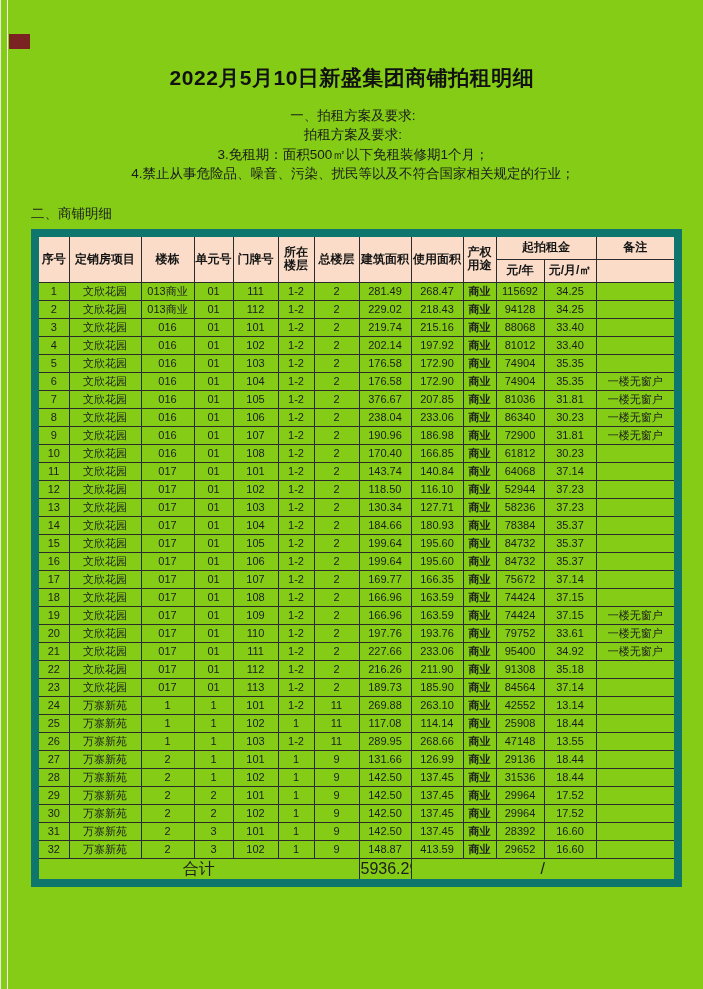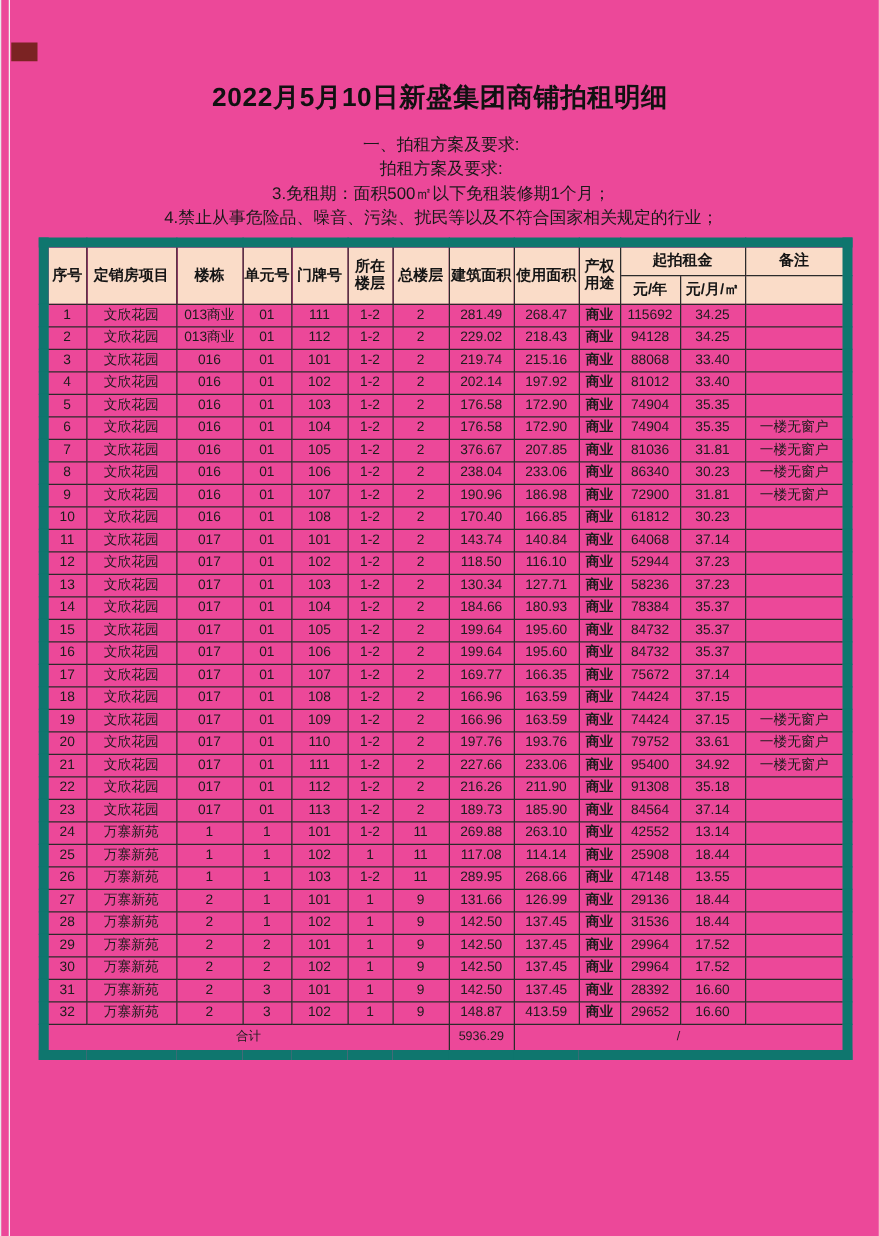--- a/index.html
+++ b/index.html
@@ -2,21 +2,21 @@
 <html><head>
 <meta charset="utf-8">
 <style>
   html,body{margin:0;padding:0;}
   body{
     width:703px;height:989px;overflow:hidden;background:#ffffff;
     font-family:"Liberation Sans","DejaVu Sans",sans-serif;
     color:#1c1c1c;position:relative;
   }
   .page{
-    position:absolute;left:0;top:0;width:703px;height:989px;background:#ec4899;
+    position:absolute;left:0;top:0;width:703px;height:989px;background:#84cc16;
     border-left:1px solid #e9e9e9;box-sizing:border-box;
   }
   .edge-line{position:absolute;left:6px;top:0;width:1px;height:989px;background:#f1f1f1;}
   .red-marker{position:absolute;left:8px;top:34px;width:21px;height:15px;background:#7b2323;}
   .doc-title{
     margin:0;padding-top:64px;text-align:center;
     font-size:21px;font-weight:bold;letter-spacing:0.5px;color:#111;
   }
   .plan{margin:14px 28px 0 30px;font-size:13.5px;line-height:19.4px;color:#1a1a1a;text-align:center;}
   .plan .line{white-space:normal;}
@@ -28,21 +28,21 @@
   }
   table.shops th,table.shops td{
     border:1px solid #2b2b2b;text-align:center;vertical-align:middle;
     padding:0 1px;overflow:hidden;
   }
   table.shops th{
     background:#fadcc8;font-size:12px;font-weight:bold;height:22px;line-height:13px;color:#151515;
   }
   table.shops td{font-size:11px;height:17px;line-height:12px;}
   table.shops td.bold{font-weight:bold;}
-  table.shops tr.total-row td{height:20px;font-size:10px;}
+  table.shops tr.total-row td{height:20px;font-size:16px;}
   
   col.c-seq{width:34px} col.c-proj{width:72px} col.c-bld{width:53px}
   col.c-unit{width:39px} col.c-door{width:45px} col.c-floor{width:36px}
   col.c-tfloor{width:45px} col.c-barea{width:52px} col.c-uarea{width:52px}
   col.c-use{width:33px} col.c-yr{width:48px} col.c-mo{width:52px} col.c-rmk{width:82px}
 </style>
 </head>
 <body>
 
 <div class="page">
@@ -51,20 +51,21 @@
 
   <h1 class="doc-title">2022月5月10日新盛集团商铺拍租明细</h1>
 
   <div class="plan">
     <div class="line">一、拍租方案及要求:</div>
     <div class="line">拍租方案及要求:</div>
     <div class="line">3.免租期：面积500㎡以下免租装修期1个月；</div>
     <div class="line">4.禁止从事危险品、噪音、污染、扰民等以及不符合国家相关规定的行业；</div>
   </div>
 
+  <div class="tbl-heading">二、商铺明细</div>
 
   <table class="shops">
     <colgroup>
       <col class="c-seq">
         <col class="c-proj">
         <col class="c-bld">
         <col class="c-unit">
       <col class="c-door">
         <col class="c-floor">
         <col class="c-tfloor">

